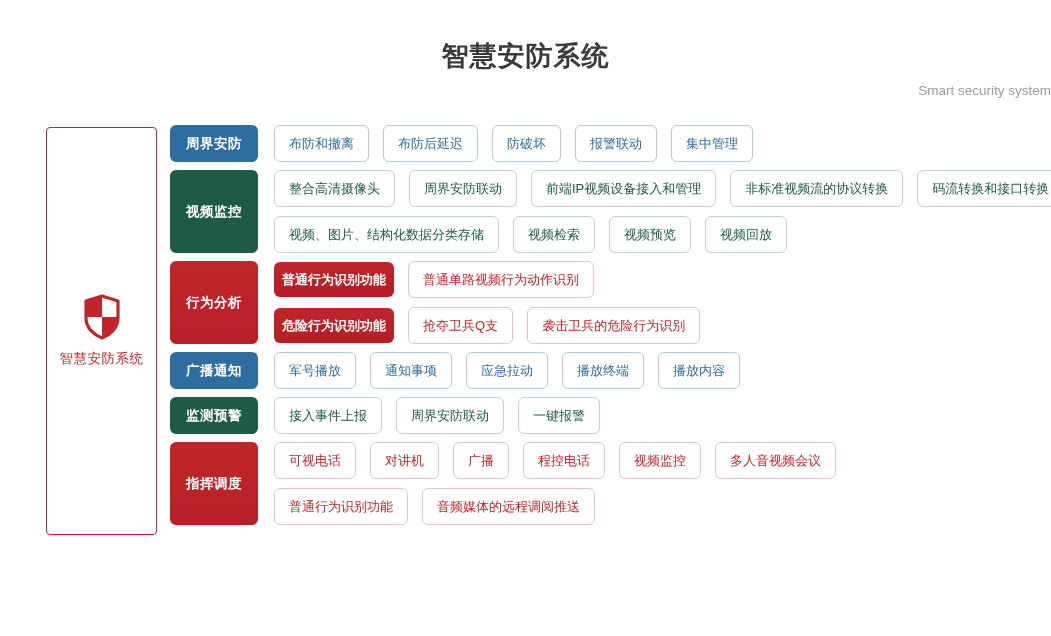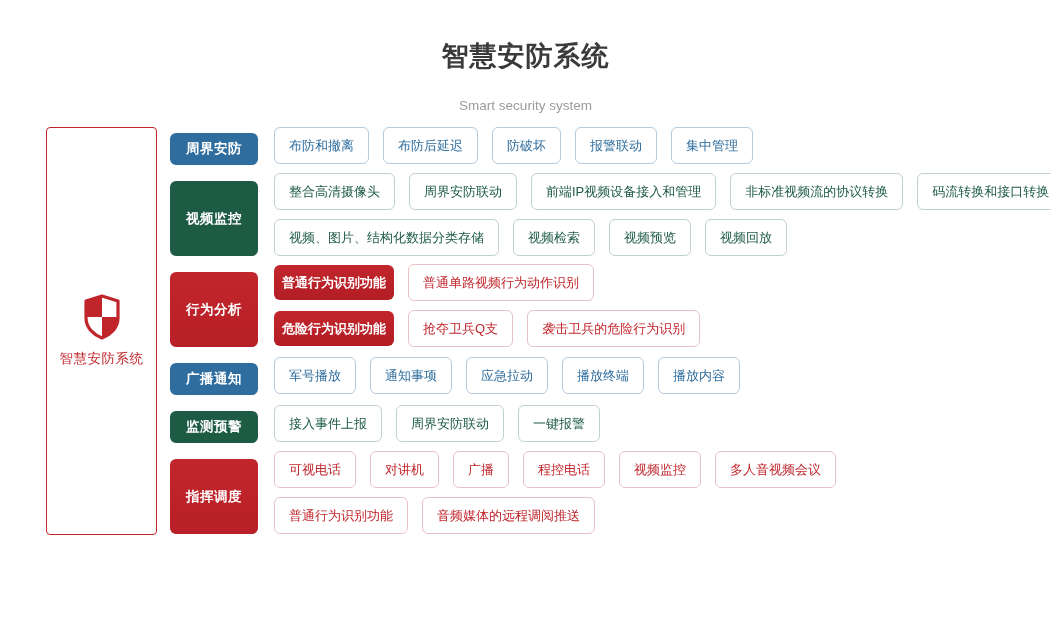--- a/index.html
+++ b/index.html
@@ -15,24 +15,25 @@
   
   .header { text-align: center; padding-top: 38px; }
   .header h1 {
     margin: 0;
     font-size: 27px;
     font-weight: bold;
     color: #3a3a3a;
     letter-spacing: 1px;
   }
   .header .subtitle {
-    margin-top: 24px;
+    margin-top: 9px;
     font-size: 13.5px;
     color: #9b9b9b;
     font-weight: normal;
+    text-align: right;
   }
 
   
   .body-area {
     position: absolute;
     left: 0; top: 125px;
     width: 1051px;
   }
 
   .sidebar {
@@ -70,21 +71,20 @@
     width: 88px;
     min-height: 32px;
     border-radius: 6px;
     color: #ffffff;
     font-size: 13.5px;
     font-weight: bold;
     display: flex;
     align-items: center;
     justify-content: center;
     letter-spacing: 0.5px;
-    margin-top: 8px;
   }
   .cat.blue  { background: #2e6d9e; }
   .cat.green { background: #1d5b44; }
   .cat.red   { background: linear-gradient(180deg, #c1262c 0%, #b81f26 100%); }
 
   .groups {
     margin-left: 16px;
     display: flex;
     flex-direction: column;
     justify-content: center;

